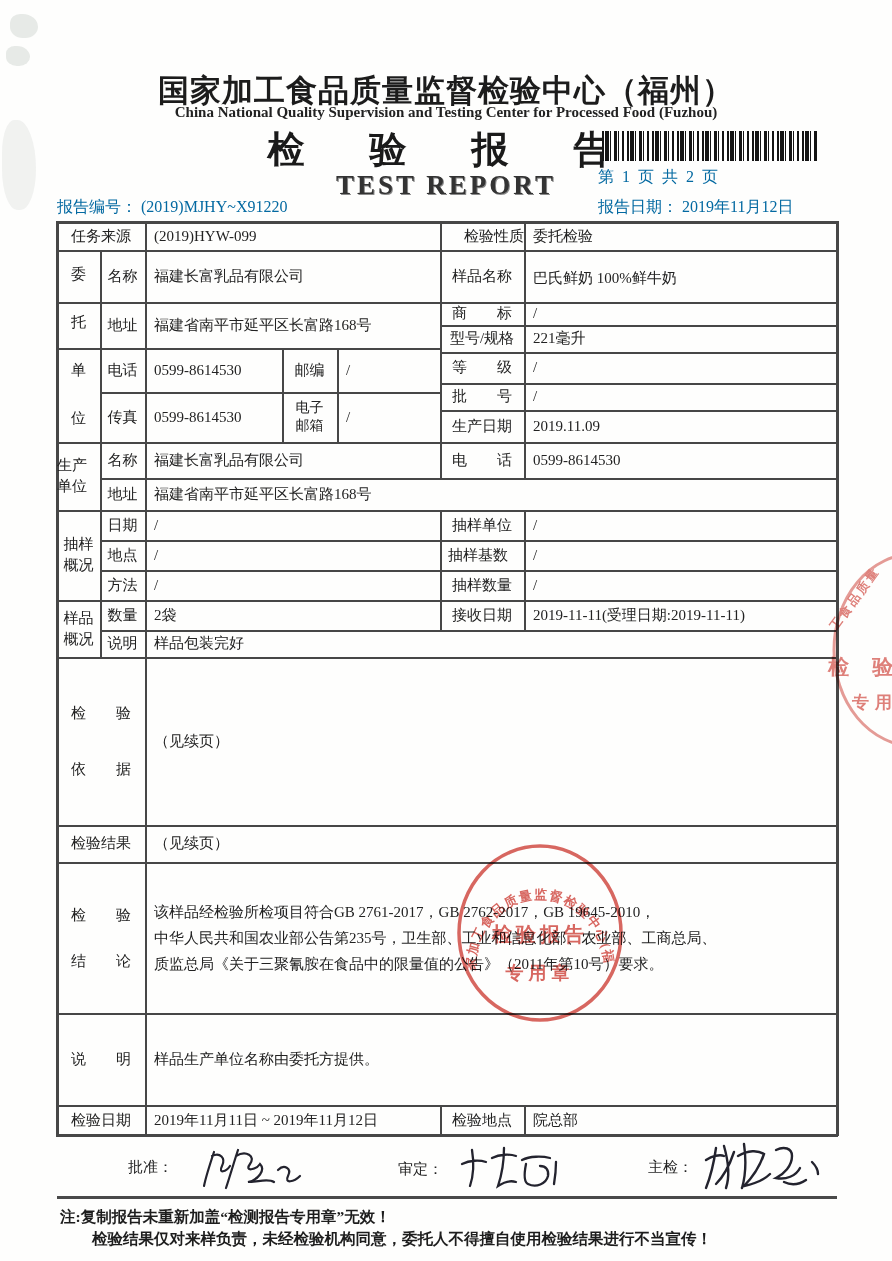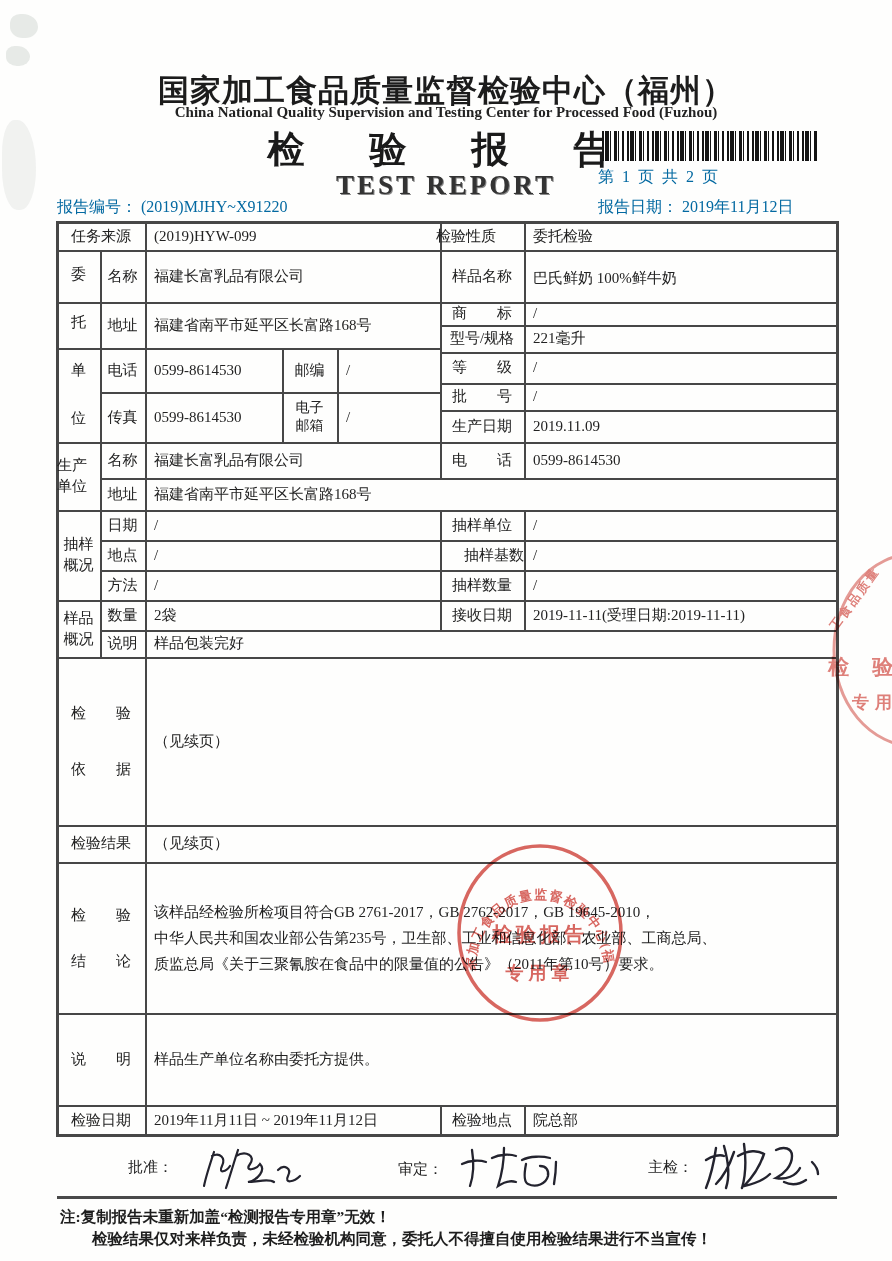--- a/index.html
+++ b/index.html
@@ -91,21 +91,21 @@
     <div class="gl" style="left:440px;top:1105px;width:2px;height:30px;"></div>
     <div class="gl" style="left:524px;top:221px;width:2px;height:257px;"></div>
     <div class="gl" style="left:524px;top:510px;width:2px;height:120px;"></div>
     <div class="gl" style="left:524px;top:1105px;width:2px;height:30px;"></div>
     <div class="gl" style="left:282px;top:348px;width:2px;height:94px;"></div>
     <div class="gl" style="left:337px;top:348px;width:2px;height:94px;"></div>
   </div>
 
   <div class="cell lab" style="left:57px;top:222px;width:88px;height:28px;">任务来源</div>
   <div class="cell val" style="left:145px;top:222px;width:295px;height:28px;">(2019)HYW-099</div>
-  <div class="cell lab" style="left:428px;top:222px;width:76px;height:28px;">检验性质</div>
+  <div class="cell lab" style="left:456px;top:222px;width:76px;height:28px;">检验性质</div>
   <div class="cell val" style="left:524px;top:222px;width:313px;height:28px;">委托检验</div>
 
   <div class="cell lab pre lh48" style="left:57px;top:250px;width:43px;height:192px;">委
 托
 单
 位</div>
   <div class="cell lab" style="left:100px;top:250px;width:45px;height:52px;">名称</div>
   <div class="cell val" style="left:145px;top:250px;width:295px;height:52px;">福建长富乳品有限公司</div>
   <div class="cell lab" style="left:440px;top:250px;width:84px;height:52px;">样品名称</div>
   <div class="cell val" style="left:524px;top:250px;width:313px;height:57px;">巴氏鲜奶 100%鲜牛奶</div>
@@ -144,21 +144,21 @@
   <div class="cell val" style="left:145px;top:478px;width:692px;height:32px;">福建省南平市延平区长富路168号</div>
 
   <div class="cell lab pre lh22" style="left:57px;top:510px;width:43px;height:90px;">抽样
 概况</div>
   <div class="cell lab" style="left:100px;top:510px;width:45px;height:30px;">日期</div>
   <div class="cell val" style="left:145px;top:510px;width:295px;height:30px;">/</div>
   <div class="cell lab" style="left:440px;top:510px;width:84px;height:30px;">抽样单位</div>
   <div class="cell val" style="left:524px;top:510px;width:313px;height:30px;">/</div>
   <div class="cell lab" style="left:100px;top:540px;width:45px;height:30px;">地点</div>
   <div class="cell val" style="left:145px;top:540px;width:295px;height:30px;">/</div>
-  <div class="cell lab" style="left:440px;top:540px;width:108px;height:30px;">抽样基数</div>
+  <div class="cell lab" style="left:424px;top:540px;width:108px;height:30px;">抽样基数</div>
   <div class="cell val" style="left:524px;top:540px;width:313px;height:30px;">/</div>
   <div class="cell lab" style="left:100px;top:570px;width:45px;height:30px;">方法</div>
   <div class="cell val" style="left:145px;top:570px;width:295px;height:30px;">/</div>
   <div class="cell lab" style="left:440px;top:570px;width:84px;height:30px;">抽样数量</div>
   <div class="cell val" style="left:524px;top:570px;width:313px;height:30px;">/</div>
 
   <div class="cell lab pre lh22" style="left:57px;top:600px;width:43px;height:57px;">样品
 概况</div>
   <div class="cell lab" style="left:100px;top:600px;width:45px;height:30px;">数量</div>
   <div class="cell val" style="left:145px;top:600px;width:295px;height:30px;">2袋</div>

